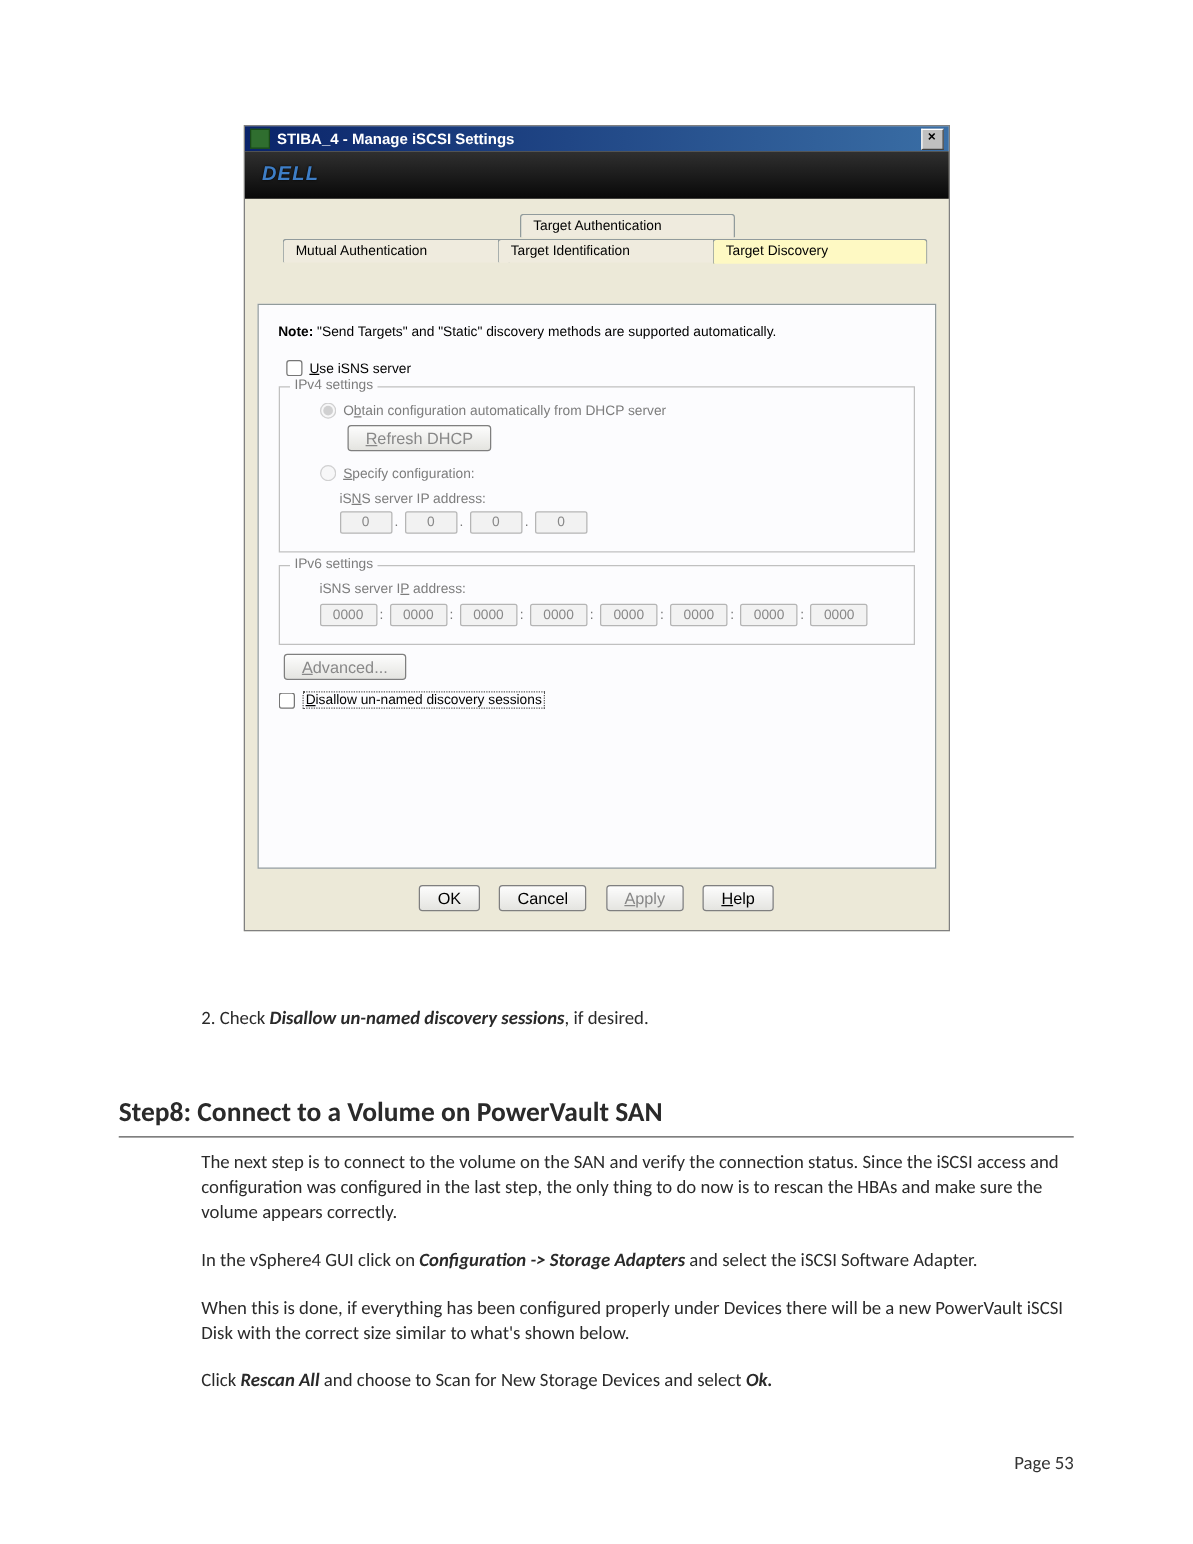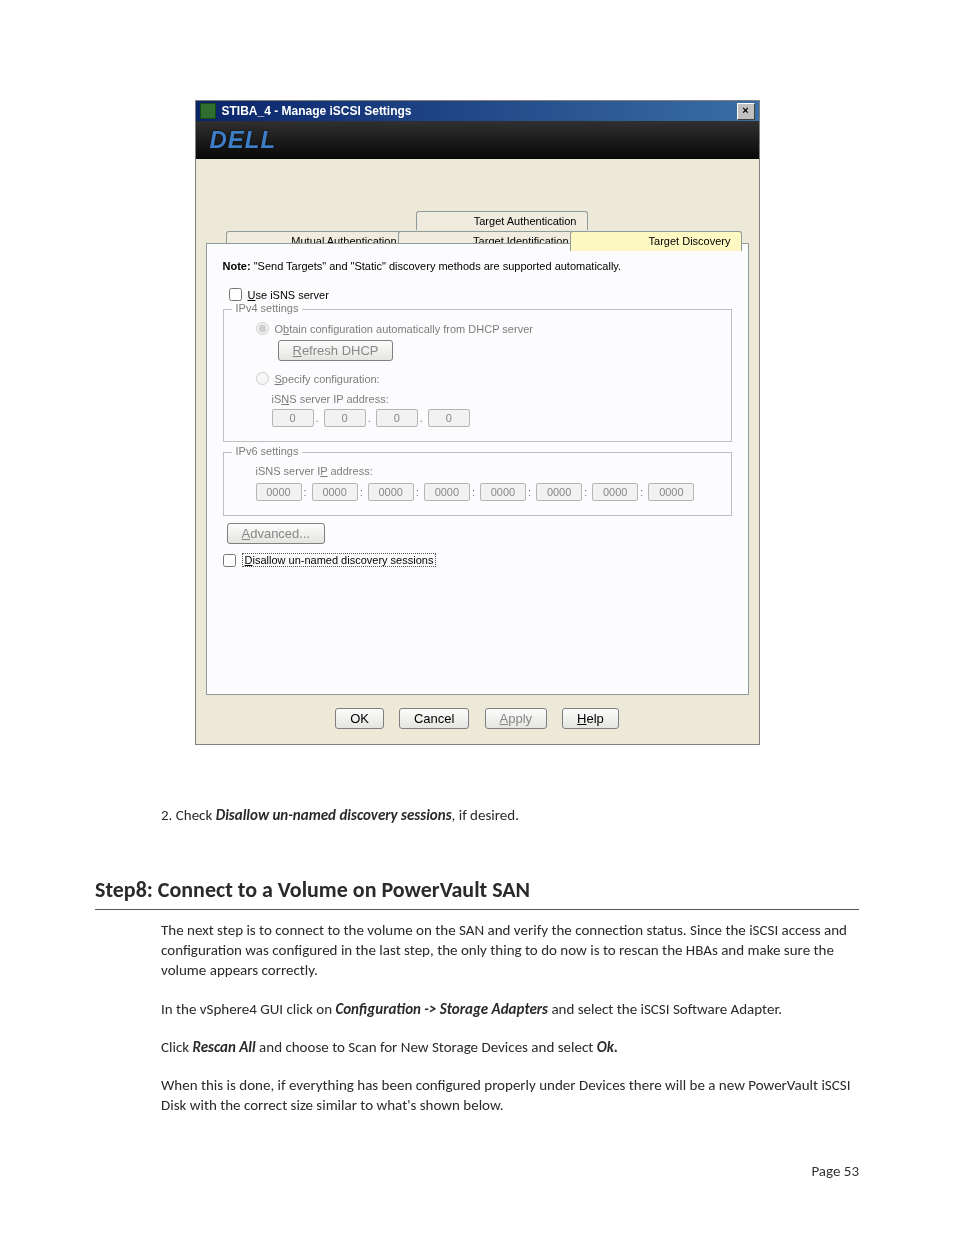--- a/index.html
+++ b/index.html
@@ -62,43 +62,42 @@
     height: 38px;
     display:flex;
     align-items:center;
     padding-left:14px;
   }
   .brand-bar .logo {
     color:#3e7ec6;
     font-family: Arial, sans-serif;
     font-weight: bold;
     font-style: italic;
-    font-size: 24px;
+    font-size: 16px;
     letter-spacing: 1px;
     text-shadow: 0 0 2px #000;
   }
   .tabs-area {
     position: relative;
     margin-top: 12px;
   }
   .tab {
     position:absolute;
     top:0;
     height:18px;
     line-height:18px;
     border:1px solid #919B9C;
     border-bottom:none;
     background:#EFEBDE;
     border-radius: 3px 3px 0 0;
     padding: 0 10px;
     font-size:11px;
     color:#000;
     cursor:pointer;
-    text-align:right;
-    margin-top:40px;
+    text-align:left;
   }
   .tab.active {
     background:#fef9c3;
     z-index:2;
     height:19px;
   }
   .tab.back { top: 0px; z-index:1; }
   .tab.front-row { top: 20px; }
   .tab-panel {
     position:relative;
@@ -309,21 +308,21 @@
     </div>
 
     <h2 class="section-heading">Step8: Connect to a Volume on PowerVault SAN</h2>
 
     <p class="para first">The next step is to connect to the volume on the SAN and verify the connection status. Since the iSCSI access and configuration was configured in the last step, the only thing to do now is to rescan the HBAs and make sure the volume appears correctly.</p>
 
     <p class="para">
       <span>In the vSphere4 GUI click on </span><span class="bi">Configuration -&gt; Storage Adapters</span><span> and select the iSCSI Software Adapter.</span>
     </p>
 
+    <p class="para">When this is done, if everything has been configured properly under Devices there will be a new PowerVault iSCSI Disk with the correct size similar to what's shown below.</p>
+
     <p class="para">
       <span>Click </span><span class="bi">Rescan All</span><span> and choose to Scan for New Storage Devices and select </span><span class="bi">Ok.</span>
     </p>
-
-    <p class="para">When this is done, if everything has been configured properly under Devices there will be a new PowerVault iSCSI Disk with the correct size similar to what's shown below.</p>
   </div>
 
   <div class="page-num">Page 53</div>
 </div>
 
 </body></html>

